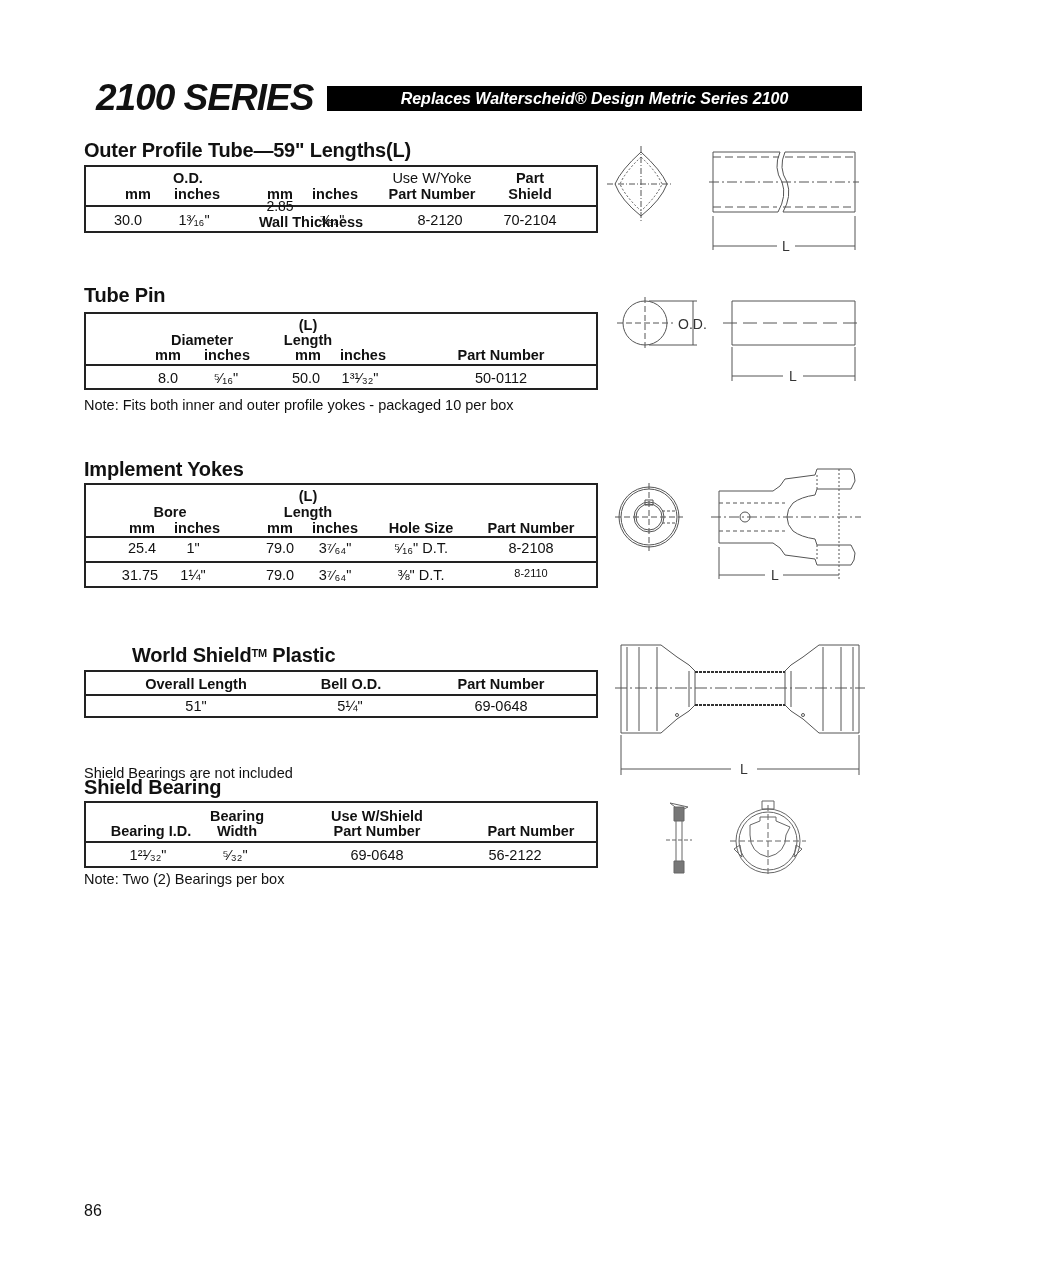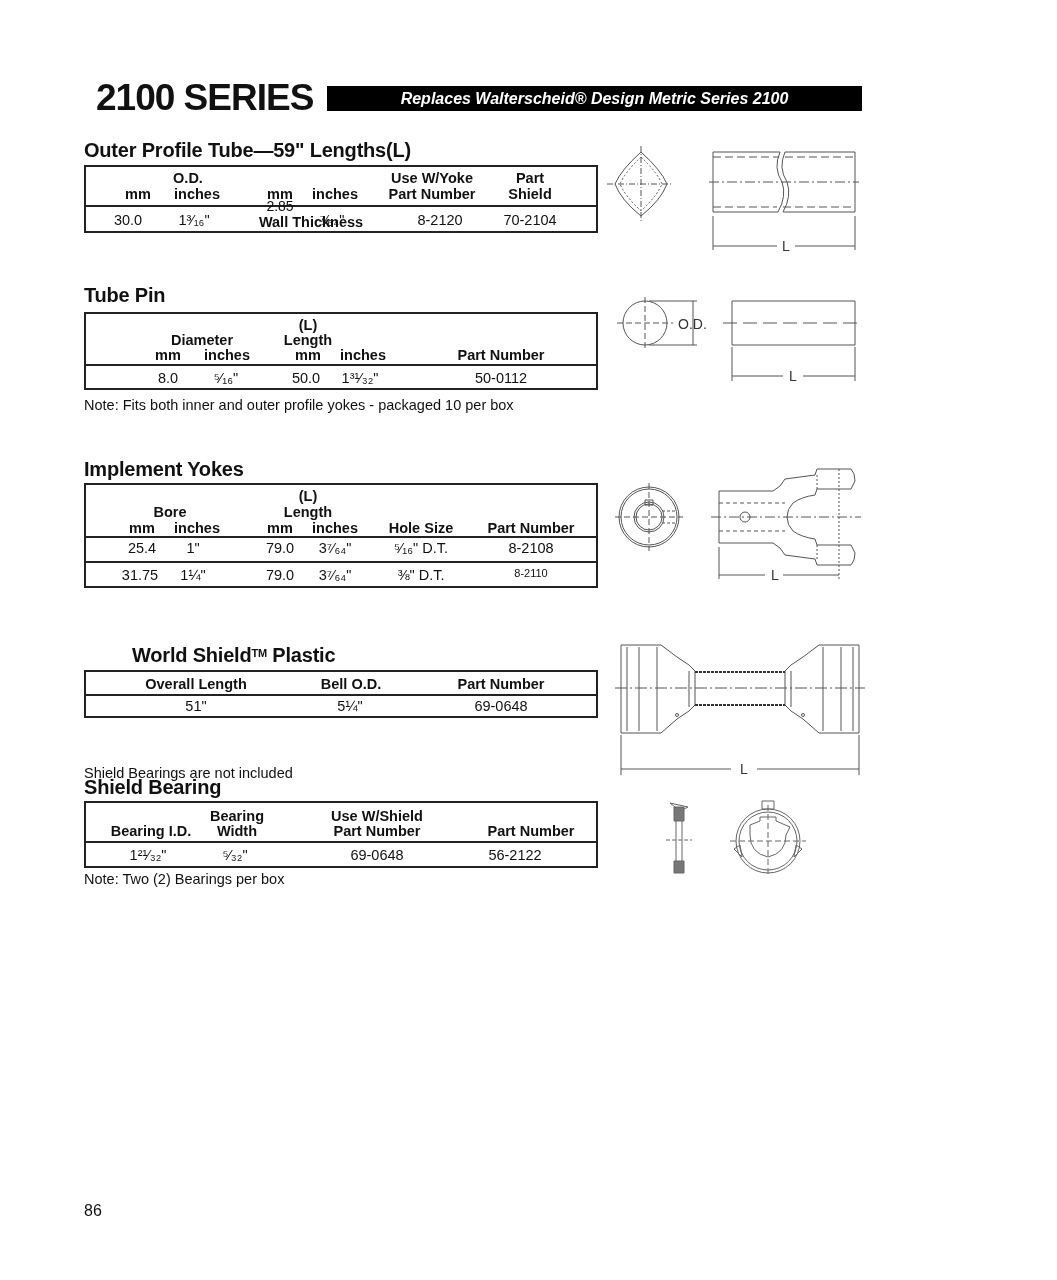--- a/index.html
+++ b/index.html
@@ -1,19 +1,19 @@
 <!DOCTYPE html>
 <html><head>
 <meta charset="utf-8">
 <style>
   html, body { margin:0; padding:0; background:#ffffff; }
   body { width:1057px; height:1280px; position:relative; overflow:hidden;
          font-family:"Liberation Sans", "DejaVu Sans", sans-serif; color:#111; }
   .abs { position:absolute; }
-  .series-title { left:96px; top:76px; font-size:37px; font-weight:bold; 
+  .series-title { left:96px; top:76px; font-size:37px; font-weight:bold; font-style:italic;
                   letter-spacing:-1px; line-height:44px; }
   .banner { left:327px; top:86px; width:535px; height:25px; background:#000; color:#fff;
             font-size:16px; font-weight:bold; font-style:italic; line-height:25px; text-align:center; }
   .sec-title { left:84px; font-size:20px; font-weight:bold; line-height:24px; letter-spacing:-0.2px; }
   .sec-title sup { font-size:11px; vertical-align:top; position:relative; top:-2px; }
   .note { left:84px; font-size:14.5px; line-height:18px; }
   .page-num { left:84px; top:1202px; font-size:16px; }
   .cell { position:absolute; text-align:center; white-space:nowrap; }
   svg.drawing { position:absolute; }
   svg.drawing * { vector-effect:non-scaling-stroke; }
@@ -26,21 +26,21 @@
 
 <div class="abs sec-title" style="top:138px;">Outer Profile Tube—59" Lengths(L)</div>
 <div class="abs" style="left:84px; top:165px; width:510px; height:64px; border:2px solid #222;">
   <div class="abs" style="left:0; top:38px; width:510px; border-top:2px solid #222;"></div>
   <div class="cell" style="left:62px; top:3px; width:80px; font-weight:bold; font-size:14.5px;">O.D.</div>
   <div class="cell" style="left:22px; top:19px; width:60px; font-weight:bold; font-size:14.5px;">mm</div>
   <div class="cell" style="left:78px; top:19px; width:66px; font-weight:bold; font-size:14.5px;">inches</div>
   <div class="cell" style="left:160px; top:3px; width:130px; font-weight:bold; font-size:14.5px;margin-top:44px;">Wall Thickness</div>
   <div class="cell" style="left:164px; top:19px; width:60px; font-weight:bold; font-size:14.5px;">mm</div>
   <div class="cell" style="left:216px; top:19px; width:66px; font-weight:bold; font-size:14.5px;">inches</div>
-  <div class="cell" style="left:296px; top:3px; width:100px; font-weight:bold; font-size:14.5px;">Use W/Yoke</div>
+  <div class="cell" style="left:296px; top:3px; width:100px; font-weight:normal; font-size:14.5px;">Use W/Yoke</div>
   <div class="cell" style="left:296px; top:19px; width:100px; font-weight:bold; font-size:14.5px;">Part Number</div>
   <div class="cell" style="left:404px; top:3px; width:80px; font-weight:bold; font-size:14.5px;">Part</div>
   <div class="cell" style="left:404px; top:19px; width:80px; font-weight:bold; font-size:14.5px;">Shield</div>
 
   <div class="cell" style="left:12px; top:45px; width:60px; font-size:14.5px;">30.0</div>
   <div class="cell" style="left:78px; top:45px; width:60px; font-size:14.5px;">1³⁄₁₆"</div>
   <div class="cell" style="left:164px; top:31px; width:60px; font-size:14px;">2.85</div>
   <div class="cell" style="left:216px; top:45px; width:60px; font-size:14.5px;">⁷⁄₆₄"</div>
   <div class="cell" style="left:304px; top:45px; width:100px; font-size:14.5px;">8-2120</div>
   <div class="cell" style="left:404px; top:45px; width:80px; font-size:14.5px;">70-2104</div>

